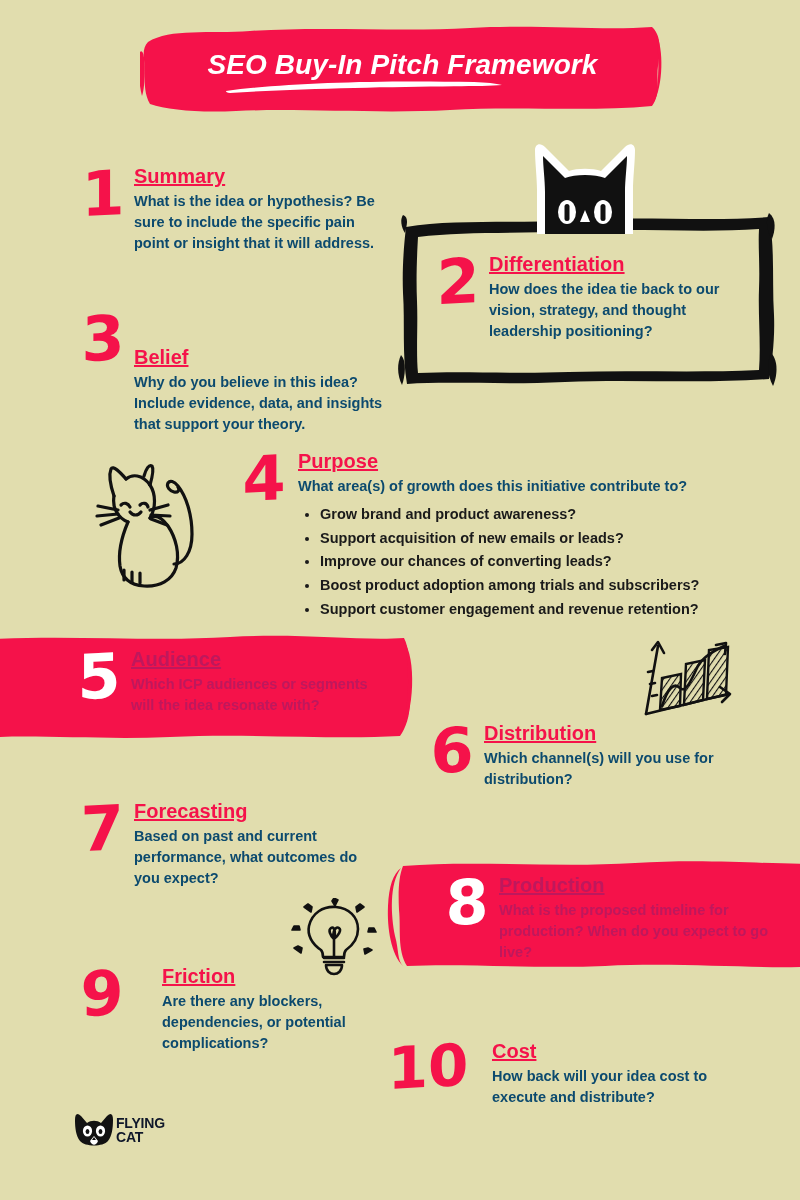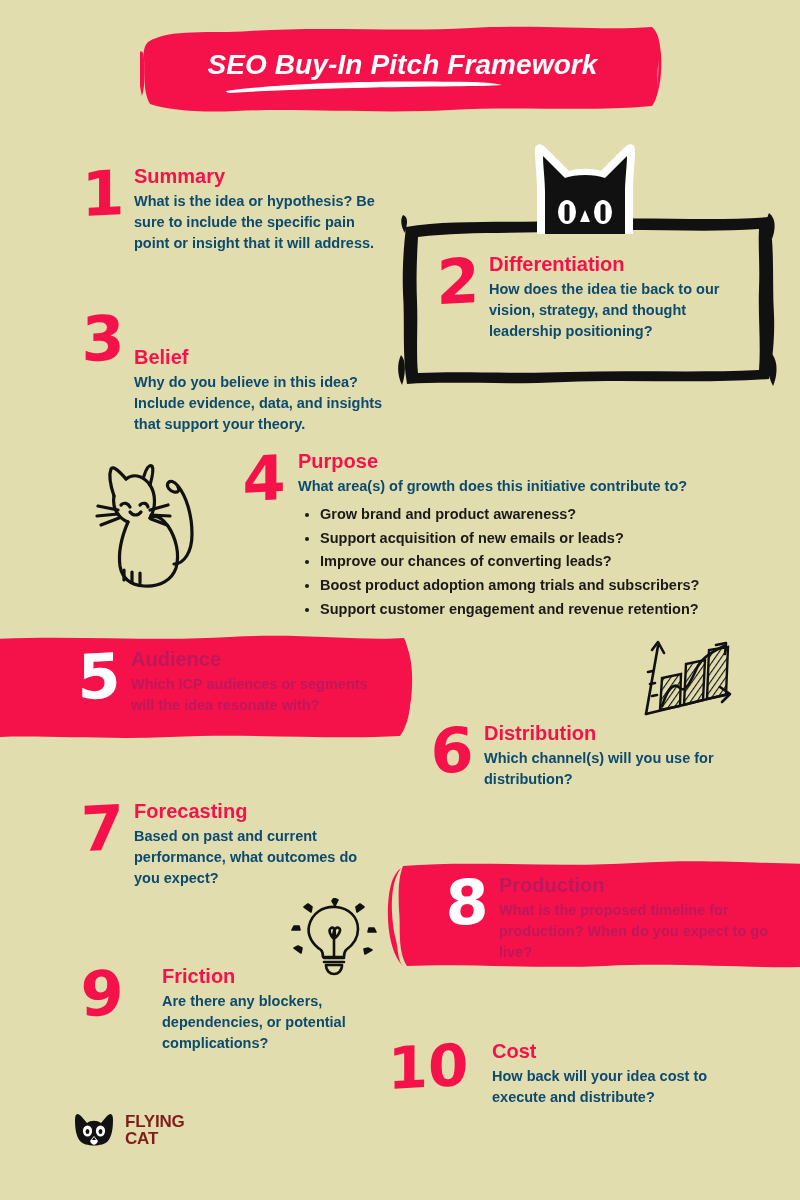--- a/index.html
+++ b/index.html
@@ -26,40 +26,40 @@
   .item{display:flex;}
   .num{
     color:#f5124a;font-size:62px;font-weight:bold;line-height:.95;
     font-family:"DejaVu Sans", sans-serif;
     flex:0 0 auto;text-align:center;
     transform:skewY(-3deg);
   }
   .num.wide{font-size:58px;}
   .body{padding-left:8px;}
   .head{
-    color:#f5124a;font-size:20px;font-weight:bold;margin:0 0 4px 0;line-height:1.1;
+    color:#f5124a;font-size:20px;font-weight:bold;margin:0 0 4px 0;line-height:1.1;text-decoration:underline;
   }
   .txt{color:#0c4a6e;font-size:14.5px;font-weight:bold;line-height:1.45;margin:0;}
   .onpink .head,.onpink .txt{color:#be185d;}
   .onpink .num{color:#ffffff;}
 
   ul.bullets{margin:6px 0 0 0;padding-left:22px;}
   ul.bullets li{color:#1a1a1a;font-size:14.5px;font-weight:bold;line-height:1.63;}
 
   
   .brush{position:absolute;left:0;top:0;z-index:0;}
   .content-layer{position:relative;z-index:2;}
 
   
   .doodle{position:absolute;z-index:1;}
 
   
   #footer-logo{left:72px;top:1108px;display:flex;align-items:center;}
   #footer-logo .logo-word{
-    margin-left:9px;color:#7f1d1d;font-size:17px;font-weight:bold;
+    margin-left:0;color:#0f172a;font-size:14px;font-weight:bold;
     line-height:1.02;letter-spacing:-.2px;
   }
 </style>
 </head>
 <body>
 
 <div class="stage">
 
   <div class="abs" id="title-banner">
     <svg width="525" height="92" viewBox="0 0 525 92">

